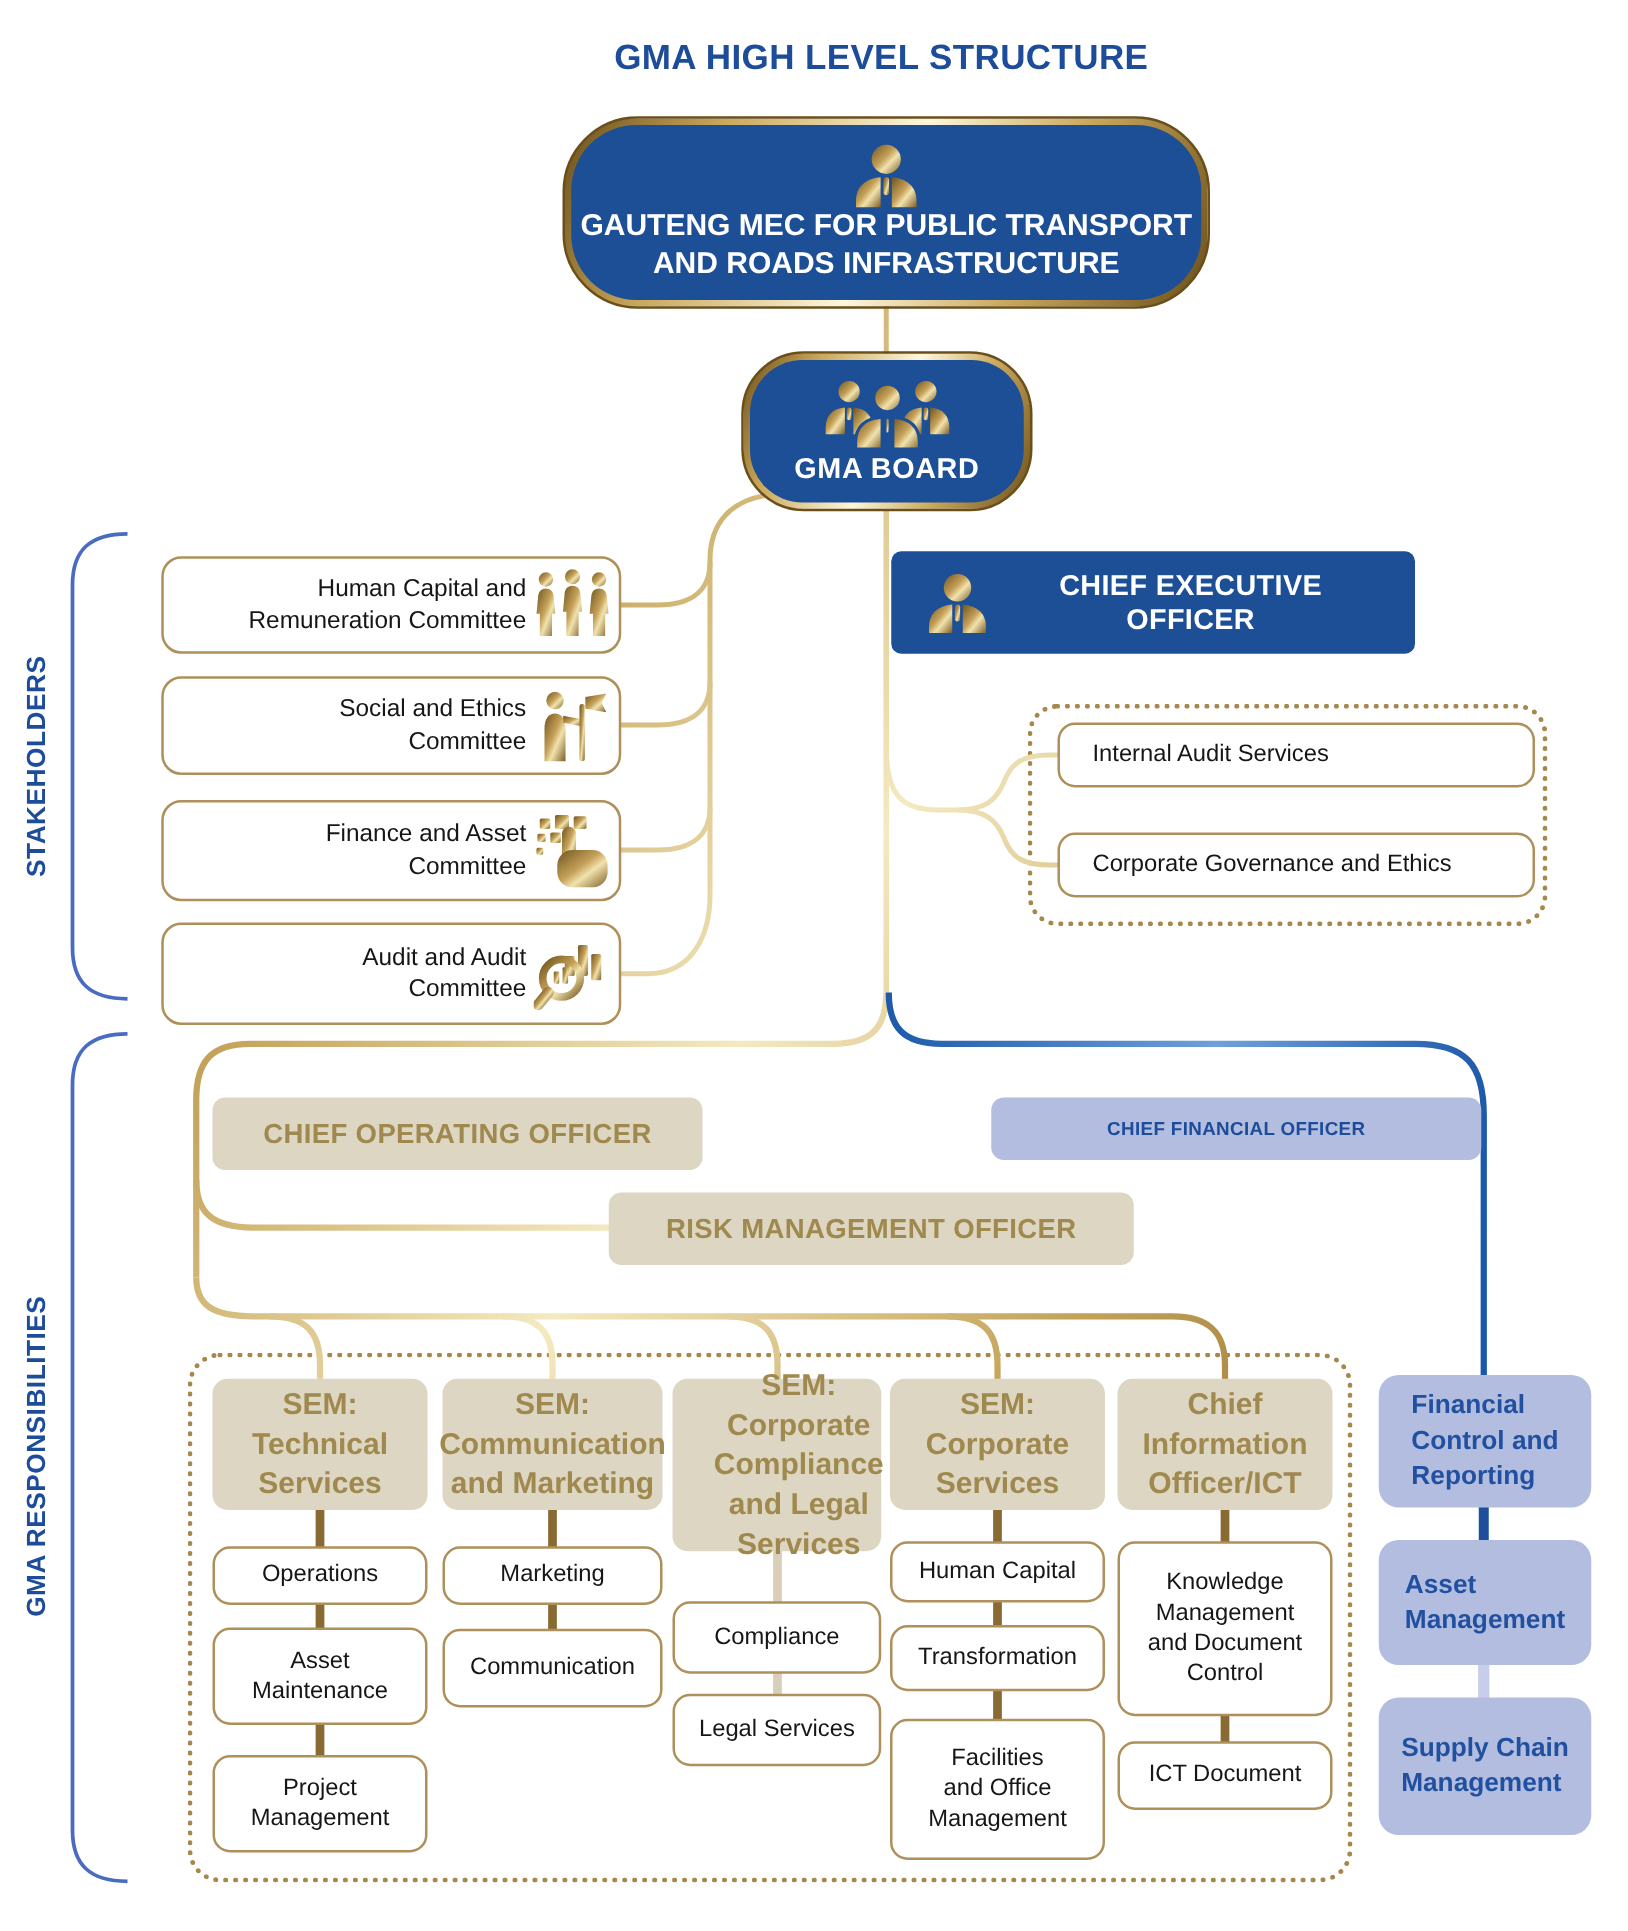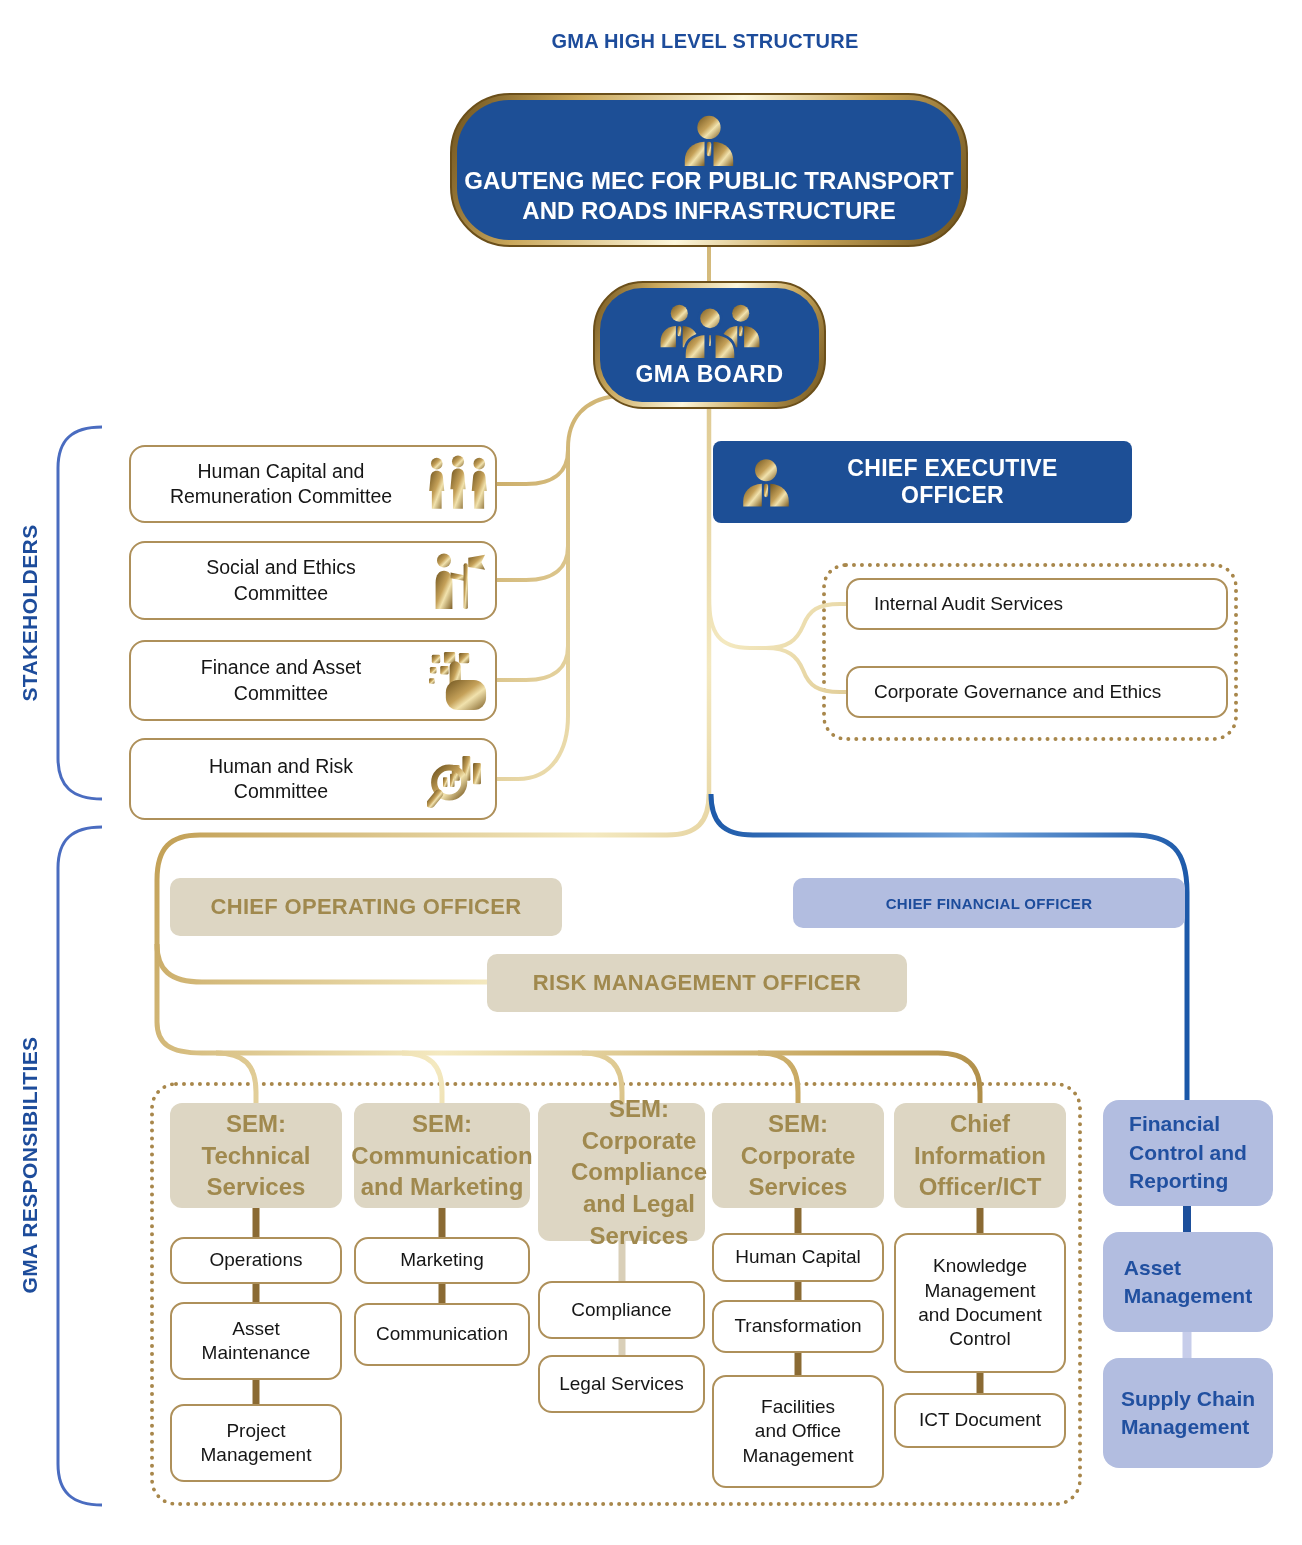--- a/index.html
+++ b/index.html
@@ -3,33 +3,33 @@
 <meta charset="utf-8">
 <style>
   html,body{margin:0;padding:0;background:#ffffff;}
   body{font-family:"Liberation Sans", sans-serif;}
   #canvas{position:relative;width:1302px;height:1545px;background:#fff;overflow:hidden;}
   .abs{position:absolute;box-sizing:border-box;}
   svg.lines{position:absolute;left:0;top:0;z-index:1;pointer-events:none;}
   .z0{z-index:0;} .z2{z-index:2;}
   .pre{white-space:pre-line;}
 
-  .page-title{font-size:20px;font-weight:bold;color:#1d4c9b;text-align:center;letter-spacing:.3px;}
+  .page-title{font-size:28px;font-weight:bold;color:#1d4c9b;text-align:center;letter-spacing:.3px;}
 
   .gold-wrap{background:linear-gradient(115deg,#6b4f1a 0%,#caa85c 22%,#fdf7dc 50%,#caa85c 72%,#6b4f1a 100%);
              border:2px solid #6b4f1a;display:flex;}
   .blue-core{background:#1d4f96;flex:1;margin:5px;display:flex;flex-direction:column;
              align-items:center;justify-content:center;color:#fff;font-weight:bold;text-align:center;}
   .mec-wrap{border-radius:60px;} .mec-core{border-radius:52px;font-size:24px;line-height:1.25;}
   .board-wrap{border-radius:50px;} .board-core{border-radius:42px;font-size:23px;letter-spacing:.5px;align-items:center;}
 
   .v-label{color:#1d4c9b;font-weight:bold;font-size:21px;letter-spacing:.4px;text-align:center;transform:rotate(-90deg);}
 
   .committee{background:#fff;border:2px solid #ae905a;border-radius:16px;display:flex;align-items:center;}
-  .committee .txt{flex:1;text-align:center;font-size:19.5px;color:#161616;line-height:1.3;padding-left:10px;}
+  .committee .txt{flex:1;text-align:right;font-size:19.5px;color:#161616;line-height:1.3;padding-left:10px;}
   .committee .ico{width:74px;display:flex;justify-content:center;align-items:center;}
 
   .ceo-box{background:#1d4f96;border-radius:8px;display:flex;align-items:center;padding-left:26px;}
   .ceo-box .lbl{flex:1;text-align:center;color:#fff;font-weight:bold;font-size:23px;letter-spacing:.3px;padding-right:20px;}
 
   .dotted-panel{border:4px dotted #a8874b;border-radius:26px;background:transparent;}
 
   .white-box{background:#fff;border:2px solid #ae905a;border-radius:14px;display:flex;align-items:center;justify-content:center;
              font-size:19px;color:#161616;line-height:1.28;text-align:center;}
   .white-box.left{justify-content:flex-start;padding-left:26px;}
@@ -206,21 +206,21 @@
           <rect x="1" y="16" width="7" height="7" rx="1.5"></rect>
           <rect x="0" y="28" width="6" height="6" rx="1.5"></rect>
           <rect x="22" y="10" width="12" height="32" rx="6"></rect>
           <rect x="18" y="30" width="43" height="32" rx="13"></rect>
         </g>
       </svg>
     </div>
   </div>
 
   <div class="abs z2 committee" style="left:129px;top:738px;width:368px;height:82px;">
-    <div class="txt pre">Human and Risk
+    <div class="txt pre">Audit and Audit
 Committee</div>
     <div class="ico">
       <svg width="62" height="60" viewBox="0 0 70 68">
         <g fill="url(#goldIcon)">
           <rect x="28" y="18" width="9" height="18" rx="1.5"></rect>
           <rect x="40" y="8" width="9" height="28" rx="1.5"></rect>
           <rect x="52" y="16" width="9" height="24" rx="1.5"></rect>
           <rect x="18" y="32" width="5" height="11" rx="1"></rect>
           <rect x="26" y="28" width="5" height="15" rx="1"></rect>
         </g>

